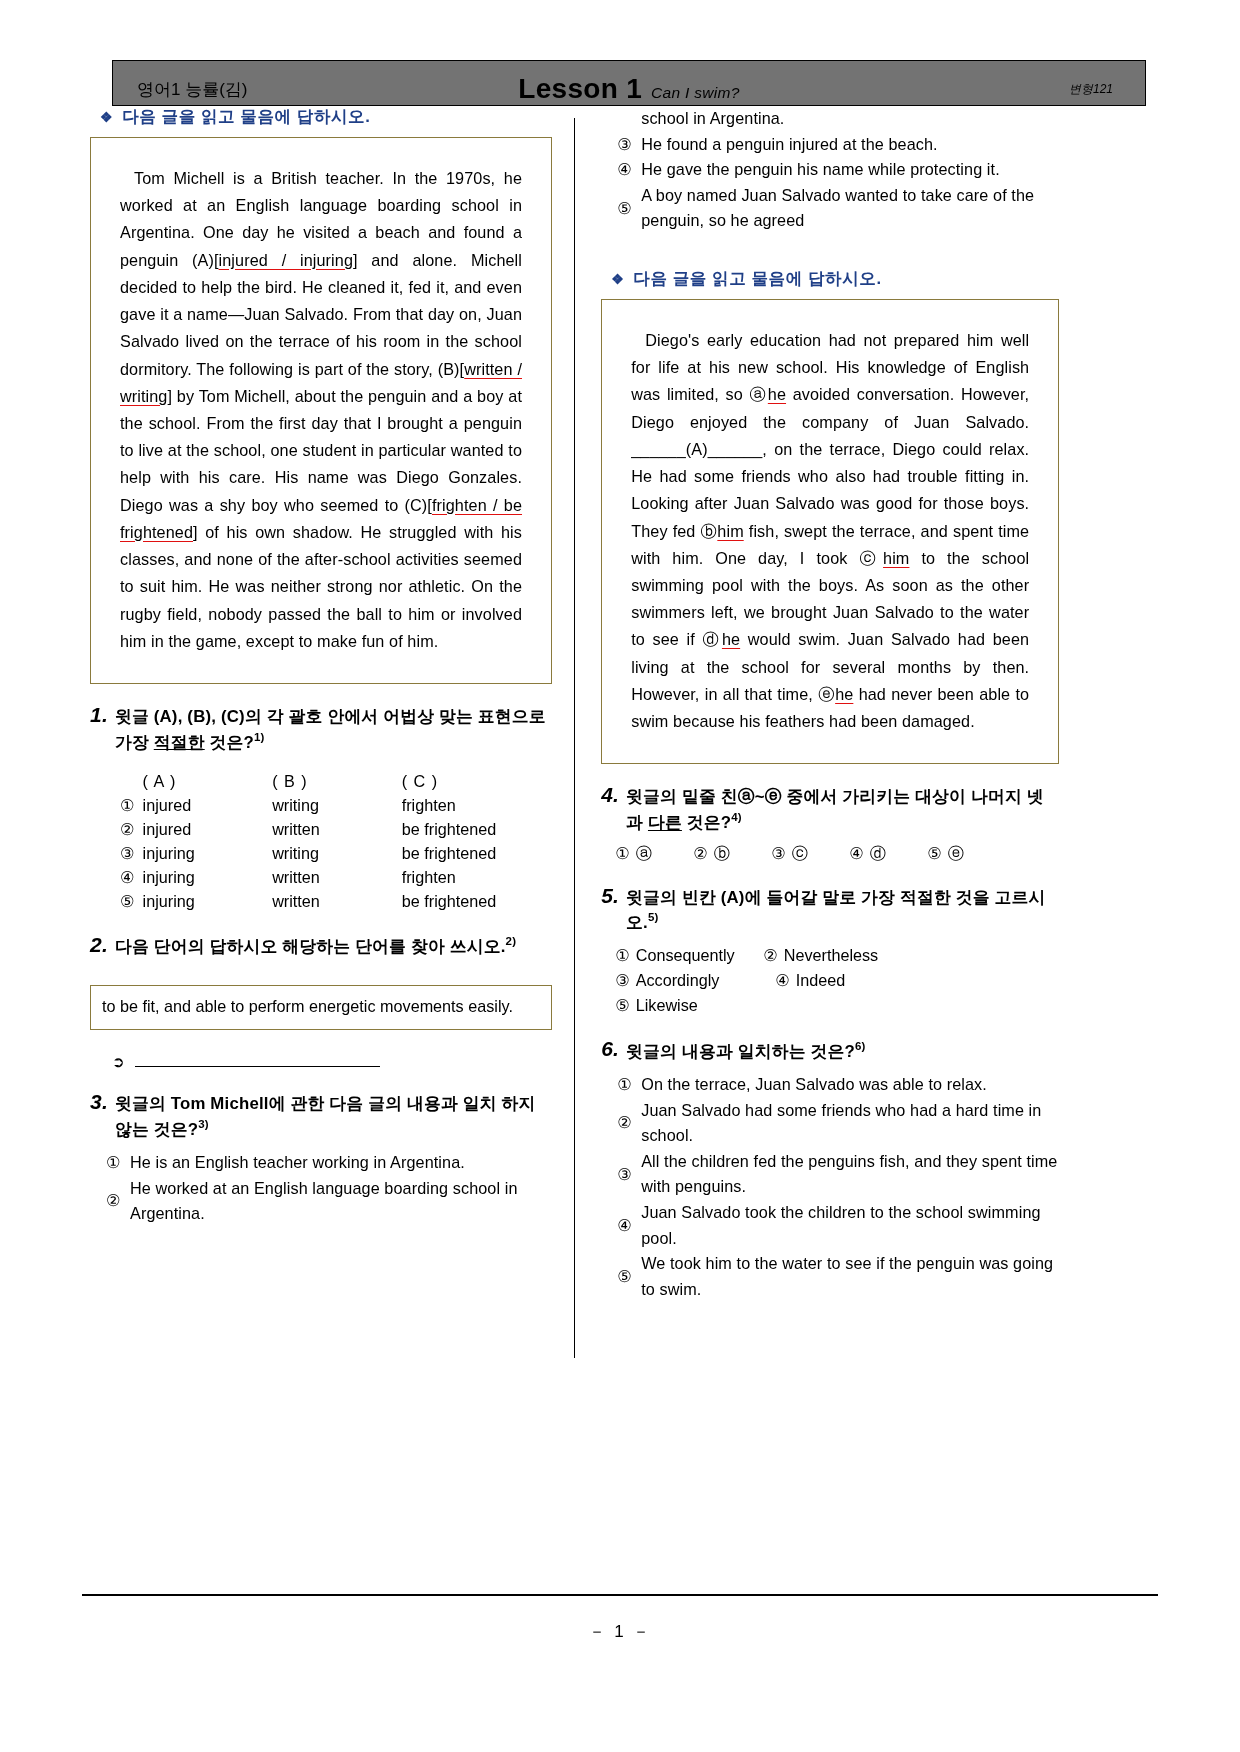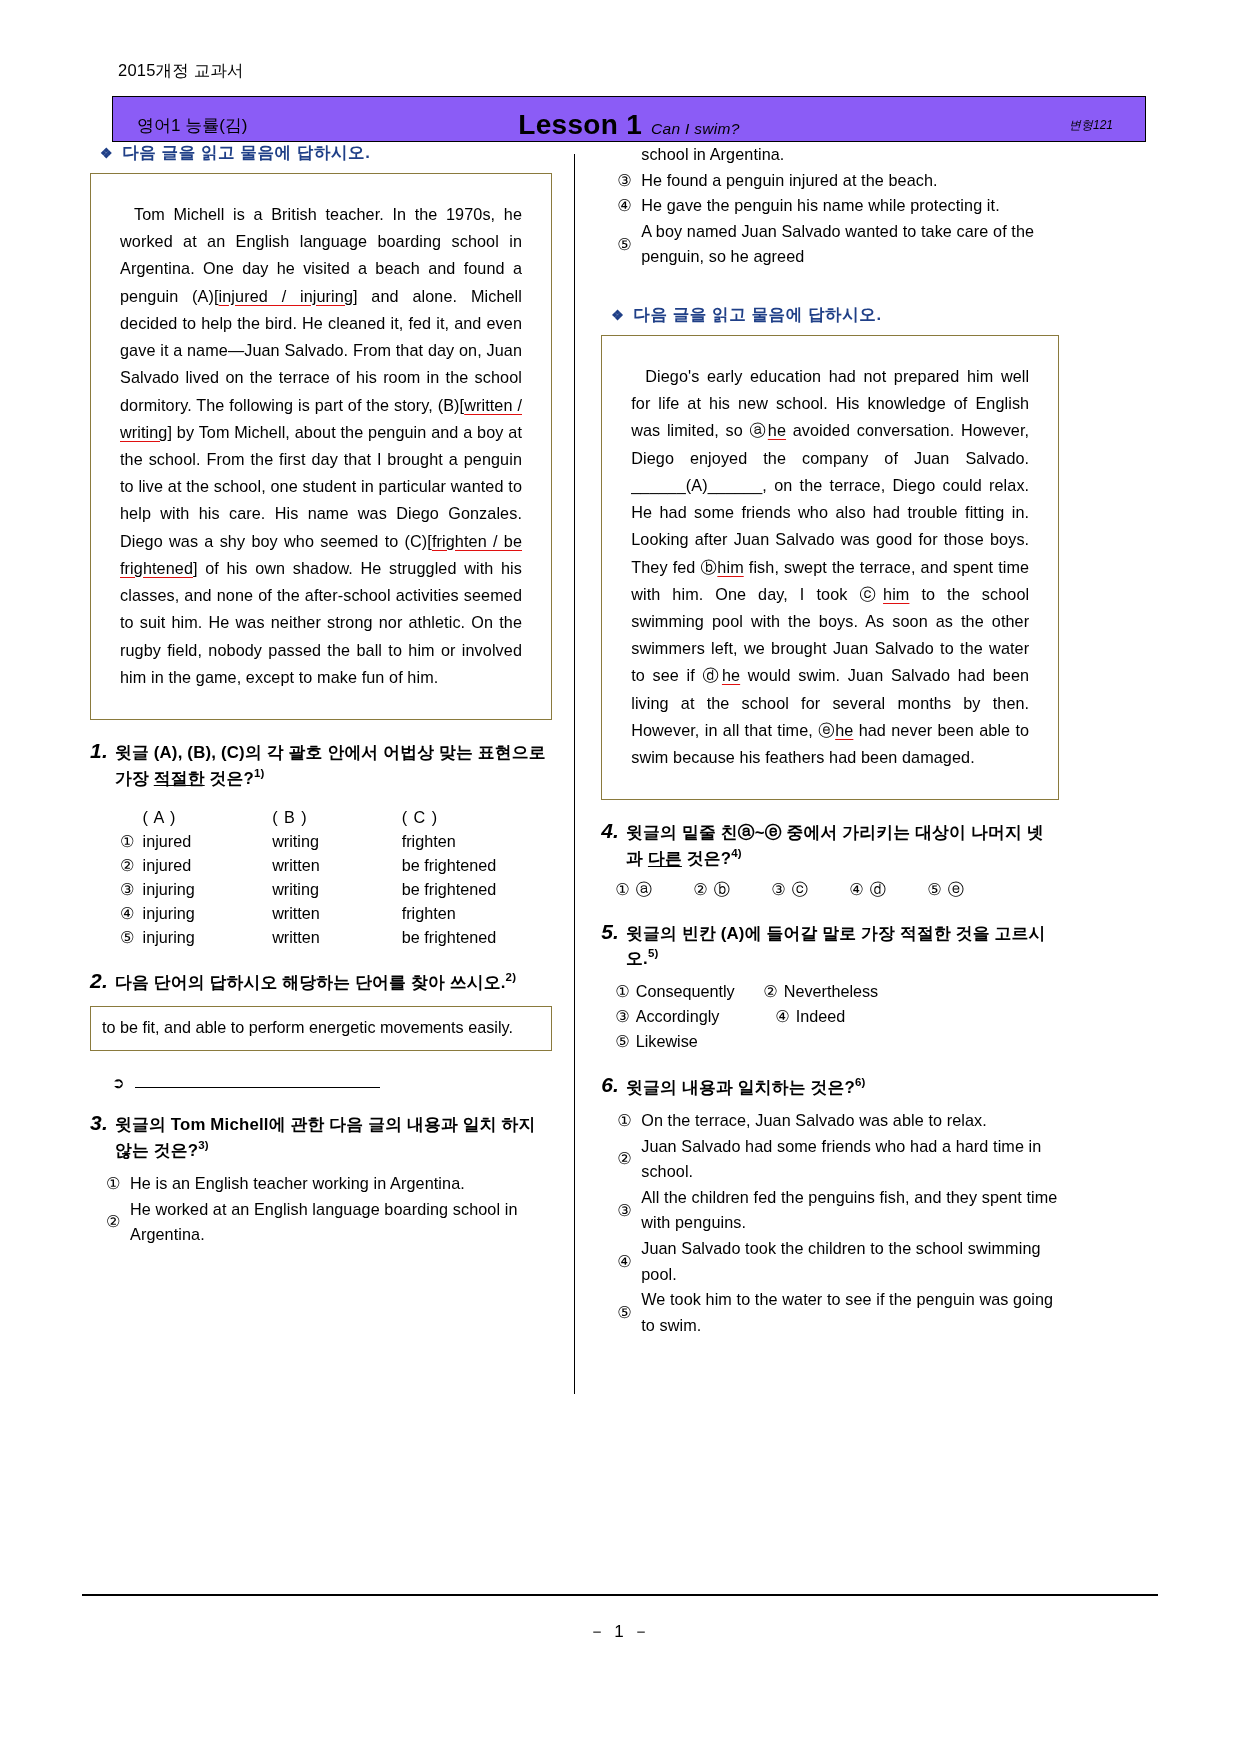--- a/index.html
+++ b/index.html
@@ -25,21 +25,21 @@
   
   .top-label {
     font-size: 16.5px;
     letter-spacing: .2px;
     margin: 0 0 14px 28px;
   }
 
   
   .header-bar {
     border: 1.3px solid #000;
-    background: #8b5cf6;
+    background: #737373;
     height: 46px;
     margin-left: 22px;
     margin-right: 4px;
     display: flex;
     align-items: center;
     padding: 12px 22px 0 24px;
     position: relative;
   }
   .hdr-left { font-size: 17px; white-space: nowrap; }
   .hdr-center {
@@ -178,21 +178,21 @@
   }
   .opts-inline .item { display: flex; gap: 6px; align-items: baseline; }
   .q4-opts .item { width: 78px; }
   .q5-opts { margin-left: 14px; line-height: 1.55; }
   .q5-opts .item { width: 148px; }
   .q5-opts .item.wide { width: 160px; }
 
   
   .defbox {
     border: 1.6px solid #8a7a3d;
-    margin-top: 11px;
+    margin-top: 26px;
     padding: 8px 11px 9px 11px;
     font-size: 16.2px;
     line-height: 1.6;
     text-align: justify;
   }
 
   
   .answer-line {
     margin: 22px 0 0 22px;
     display: flex;
@@ -222,21 +222,20 @@
     text-align: center;
     font-size: 17px;
     letter-spacing: 2px;
   }
 </style>
 </head>
 <body>
 
 <div class="page">
 
-  <div class="top-label">2015개정 교과서</div>
 
   <div class="header-bar">
     <div class="hdr-left">영어1 능률(김)</div>
     <div class="hdr-center">
       <span class="hdr-lesson">Lesson 1</span>
       <span class="hdr-sub">Can I swim?</span>
     </div>
     <div class="hdr-right">변형121</div>
   </div>
 

